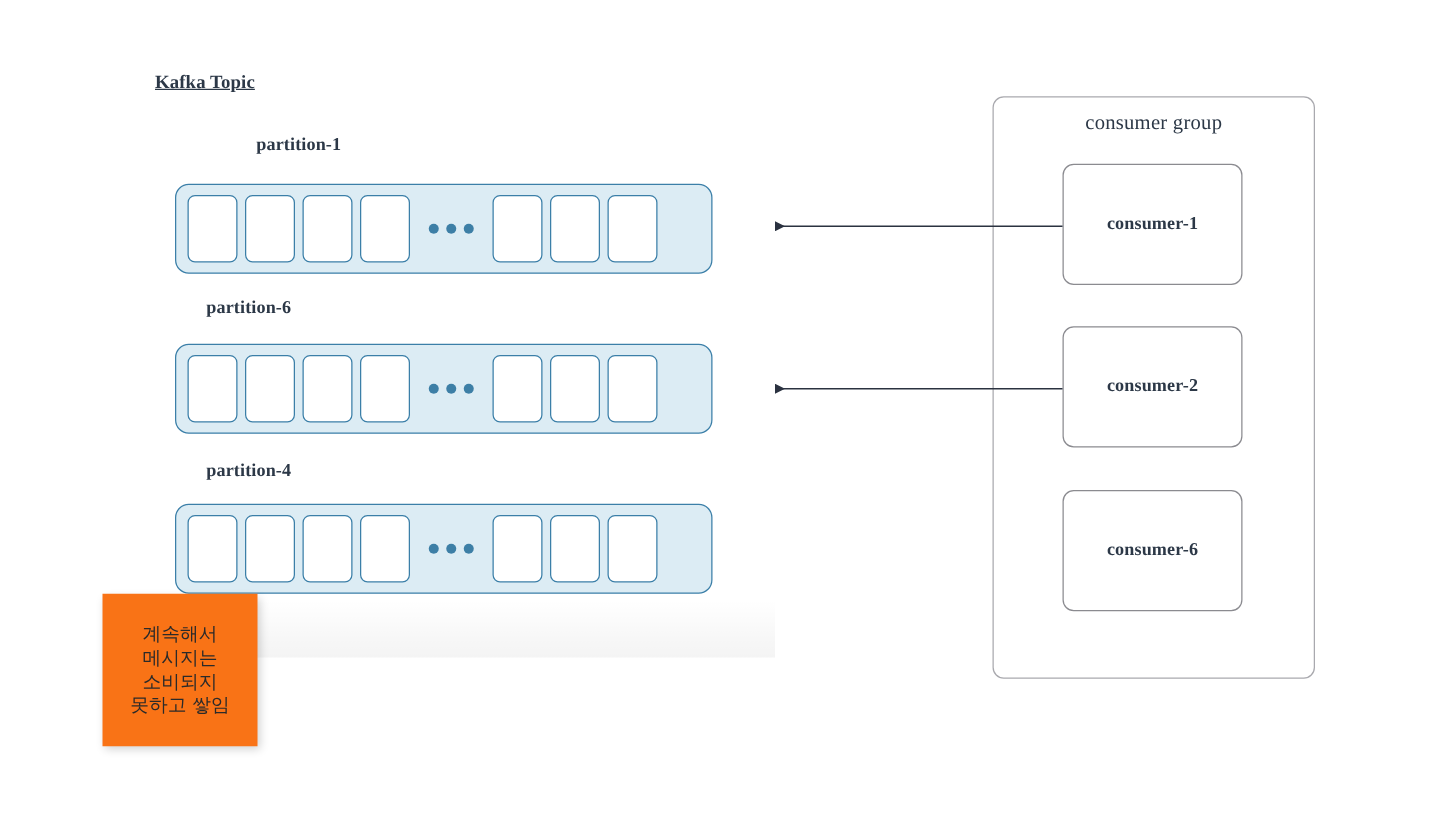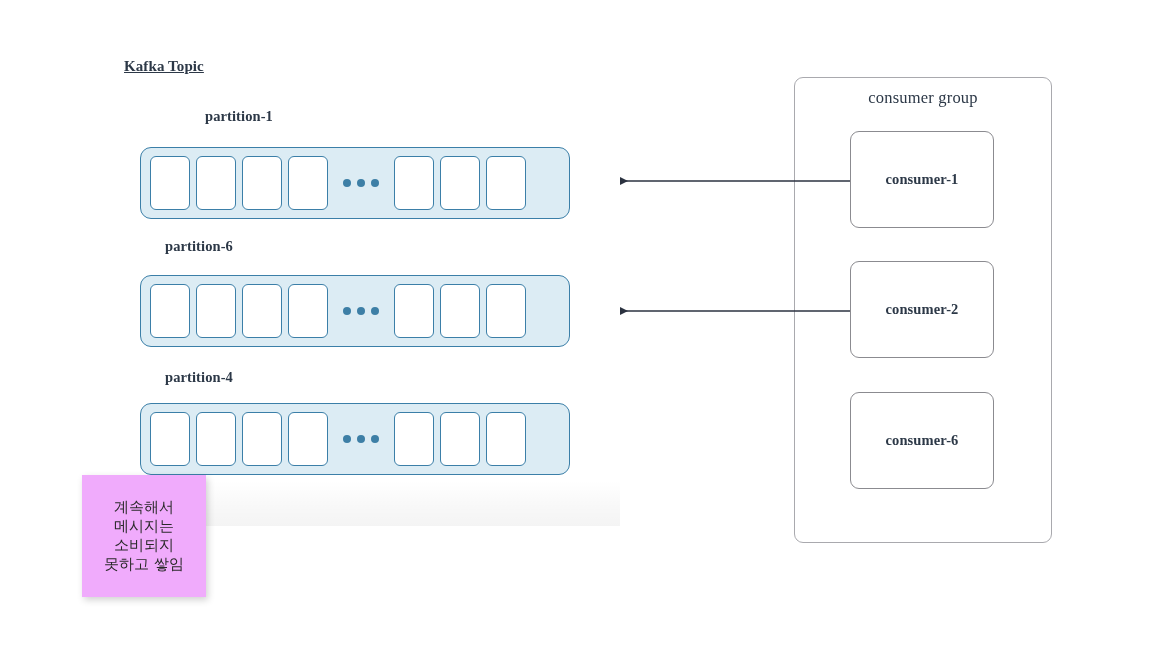--- a/index.html
+++ b/index.html
@@ -143,21 +143,21 @@
     top: 0;
     width: 1165px;
     height: 662px;
     overflow: visible;
     pointer-events: none;
   }
 
   
   .note {
     position: absolute;
-    background: #f0abfc;
+    background: #f97316;
     box-sizing: border-box;
     display: flex;
     align-items: center;
     justify-content: center;
     text-align: center;
     color: #2a2a2a;
     font-family: "DejaVu Serif", "Liberation Serif", serif;
     box-shadow: 2px 3px 7px rgba(0,0,0,0.18);
   }
   .note-left {

